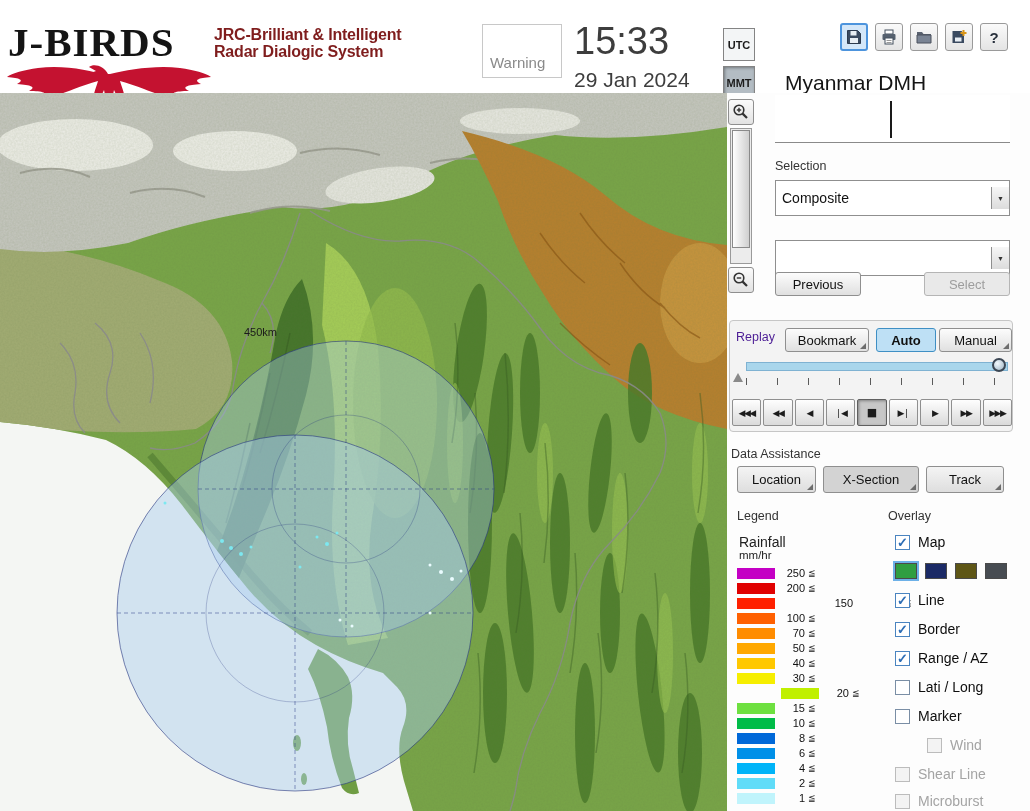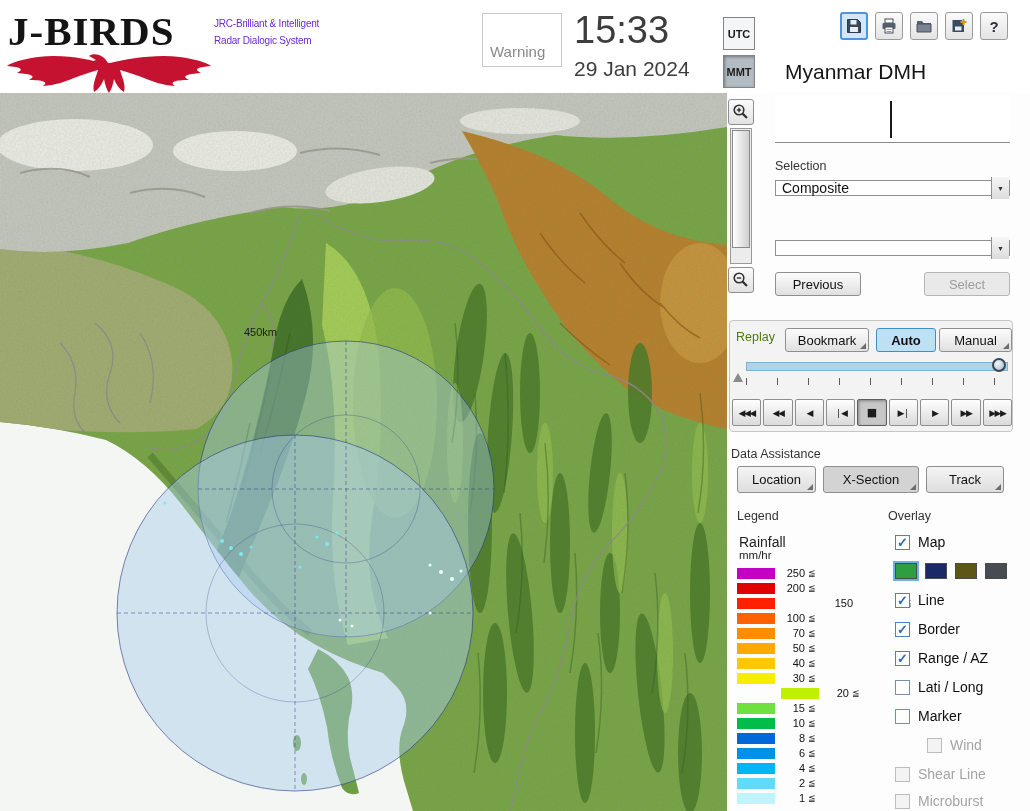--- a/index.html
+++ b/index.html
@@ -1,23 +1,23 @@
 <!DOCTYPE html>
 <html><head>
 <meta charset="utf-8">
 <style>
   *{margin:0;padding:0;box-sizing:border-box}
   html,body{background:#e8e8e8}
   body{font-family:"Liberation Sans",sans-serif}
   #app{position:relative;width:1030px;height:811px;background:#fff;overflow:hidden}
 
   
-  #header{position:absolute;left:0;top:5px;width:1030px;height:93px;background:#fff;border-bottom:1px solid #b5b5b5}
+  #header{position:absolute;left:0;top:16px;width:1030px;height:93px;background:#fff;border-bottom:1px solid #b5b5b5}
   #logo-title{position:absolute;left:8px;top:2px;font-family:"Liberation Serif",serif;font-weight:bold;font-size:41px;color:#141414;letter-spacing:1px}
-  #tagline{position:absolute;left:214px;top:10px;color:#6d28d9;font-weight:normal;font-size:10px;line-height:17px;letter-spacing:-0.2px}
+  #tagline{position:absolute;left:214px;top:10px;color:#7f1d1d;font-weight:bold;font-size:16px;line-height:17px;letter-spacing:-0.2px}
   #eagle{position:absolute;left:4px;top:44px}
   #warning-box{position:absolute;left:482px;top:8px;width:80px;height:54px;background:#fff;border:1px solid #c8c8c8;display:flex;align-items:flex-end;padding:6px 7px;}
   #warning-box span{color:#8a8a8a;font-size:15px}
   #clock-time{position:absolute;left:574px;top:4px;font-size:38px;color:#3d3d3d}
   #clock-date{position:absolute;left:574px;top:52px;font-size:21px;color:#3d3d3d}
   .tz{position:absolute;left:723px;width:32px;height:33px;font-size:11px;font-weight:bold;color:#1c1c1c;border:1px solid #848484;display:flex;align-items:center;justify-content:center;cursor:pointer}
   #tz-utc{top:12px;background:#f3f5f6}
   #tz-mmt{top:50px;background:#b3bcc3;box-shadow:inset 1px 1px 3px rgba(0,0,0,.35)}
   #toolbar{position:absolute;left:840px;top:7px;display:flex;gap:7px}
   .tool-btn{width:28px;height:28px;border:1px solid #9a9a9a;border-radius:3px;background:linear-gradient(#fafafa,#e4e4e4);display:flex;align-items:center;justify-content:center;padding:0;cursor:pointer}
@@ -36,30 +36,30 @@
   #zoom-in{top:6px}
   #zoom-out{top:174px}
   #map-scrollbar{position:absolute;left:3px;top:35px;width:22px;height:136px;background:#ececec;border:1px solid #9a9a9a}
   #map-scroll-thumb{position:absolute;left:1px;top:1px;width:18px;height:118px;background:linear-gradient(90deg,#ffffff,#cfcfcf);border:1px solid #8a8a8a}
 
   #station-input{position:absolute;left:48px;top:2px;width:235px;height:48px;background:#fff;border-bottom:1px solid #8a8a8a}
   #text-caret{position:absolute;left:115px;top:6px;width:2px;height:37px;background:#1a1a1a}
 
   .panel-label{position:absolute;font-size:12.5px;color:#333}
   #selection-label{left:48px;top:66px}
-  .dropdown{position:absolute;left:48px;width:235px;height:16px;background:#fff;border:1px solid #8f8f8f;display:flex;align-items:center}
+  .dropdown{position:absolute;left:48px;width:235px;height:36px;background:#fff;border:1px solid #8f8f8f;display:flex;align-items:center}
   .dd-value{flex:1;font-size:14px;color:#111;padding-left:6px;white-space:nowrap;overflow:hidden}
   .dd-arrow{width:18px;height:22px;background:linear-gradient(#f6f6f6,#dcdcdc);border-left:1px solid #8f8f8f;display:flex;align-items:center;justify-content:center;font-size:7px;color:#333;cursor:pointer}
   #dd-1{top:87px}#dd-2{top:117px}#dd-3{top:147px}
   .btn{border:1px solid #8f8f8f;border-radius:3px;background:linear-gradient(#fcfcfc,#e0e0e0);font-size:13px;color:#111;font-family:inherit;cursor:pointer}
   #previous-btn{position:absolute;left:48px;top:179px;width:86px;height:24px}
   #select-btn{position:absolute;left:197px;top:179px;width:86px;height:24px;color:#9d9d9d;background:#e9e9e9;border-color:#b5b5b5}
 
   #replay-group{position:absolute;left:2px;top:227px;width:284px;height:112px;background:#f3f3f3;border:1px solid #c6c6c6;border-radius:4px}
-  #replay-label{position:absolute;left:6px;top:9px;font-size:12.5px;color:#4d7c0f}
+  #replay-label{position:absolute;left:6px;top:9px;font-size:12.5px;color:#4c1d95}
   .notch{position:relative}
   .notch::after{content:'';position:absolute;right:2px;bottom:2px;width:0;height:0;border-left:6px solid transparent;border-bottom:6px solid #6d6d6d}
   #bookmark-btn{position:absolute;left:55px;top:7px;width:84px;height:24px}
   #auto-btn{position:absolute;left:146px;top:7px;width:60px;height:24px;background:#bee0f5;border:1px solid #3f8fc4;font-weight:bold}
   #manual-btn{position:absolute;left:209px;top:7px;width:73px;height:24px}
   #replay-slider{position:absolute;left:16px;top:41px;width:262px;height:9px;background:#a9d6ec;border:1px solid #7fb2d2;cursor:pointer}
   #slider-thumb{position:absolute;left:262px;top:37px;width:14px;height:14px;border-radius:50%;background:radial-gradient(circle at 35% 35%,#f2f8fc,#9fb6c6);border:2px solid #3c4754;cursor:grab}
   #slider-start-marker{position:absolute;left:3px;top:52px;width:0;height:0;border-left:5px solid transparent;border-right:5px solid transparent;border-bottom:9px solid #8a8a8a}
   #slider-ticks{position:absolute;left:16px;top:57px;width:262px;height:8px}
   .tick{position:absolute;top:0;width:1px;height:7px;background:#5a5a5a}

